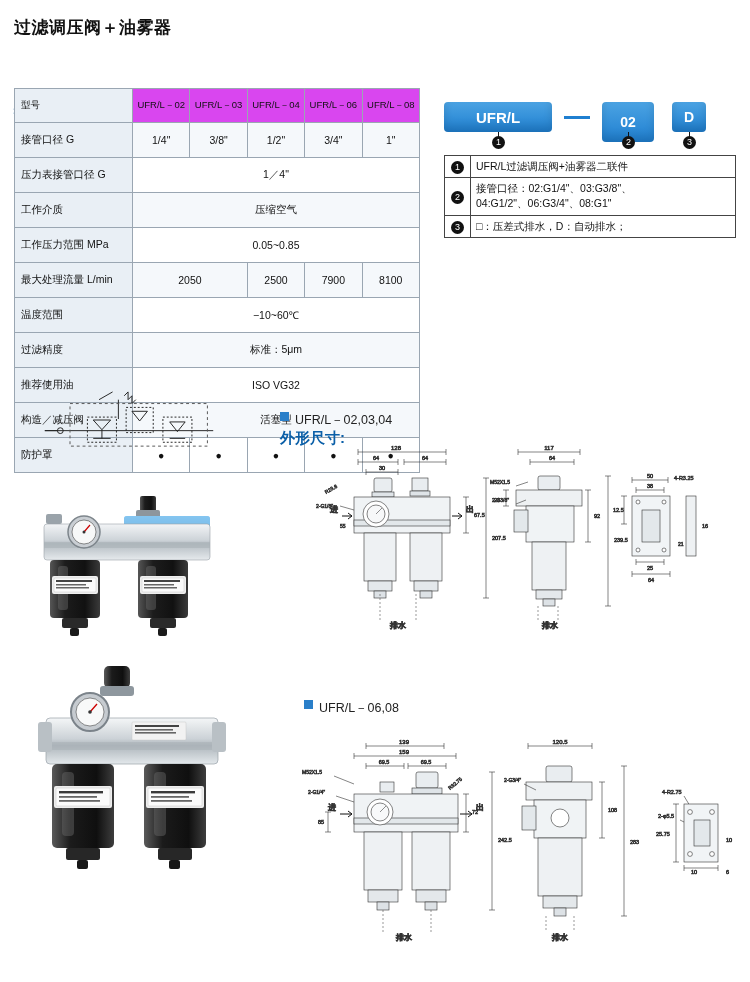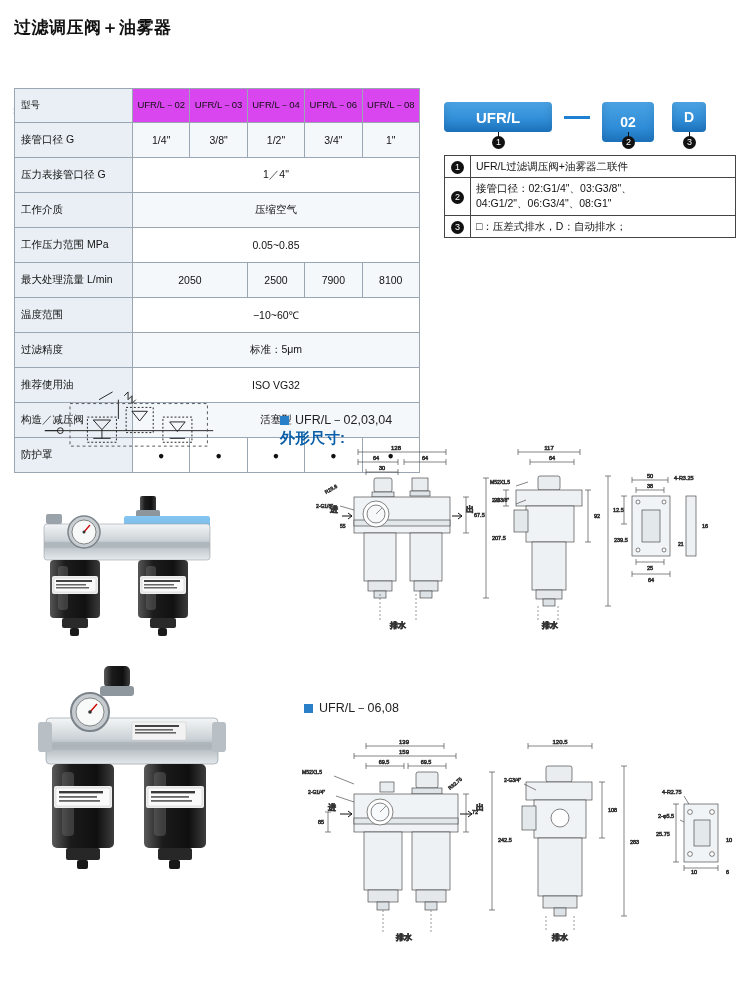--- a/index.html
+++ b/index.html
@@ -98,21 +98,21 @@
     position:absolute; left:40px; top:390px; width:180px; height:60px;
   }
   .photo {
     position:absolute; border-radius:3px;
   }
   #photo1 { left:28px; top:480px; width:208px; height:165px; }
   #photo2 { left:28px; top:660px; width:208px; height:215px; }
 
   
   .dim-block { position:absolute; }
-  .dim-head { font-size:12.5px; color:#222; display:flex; align-items:center; gap:6px;}
+  .dim-head { font-size:12.5px; color:#222; display:flex; gap:6px;}
   .sq { width:9px; height:9px; background:#2a7fc9; display:inline-block; }
 
   svg { display:block; }
 </style>
 </head>
 <body>
 
 <div class="page-title">过滤调压阀＋油雾器</div>
 
 <div class="sec-title" id="tech-title">技术参数:</div>

